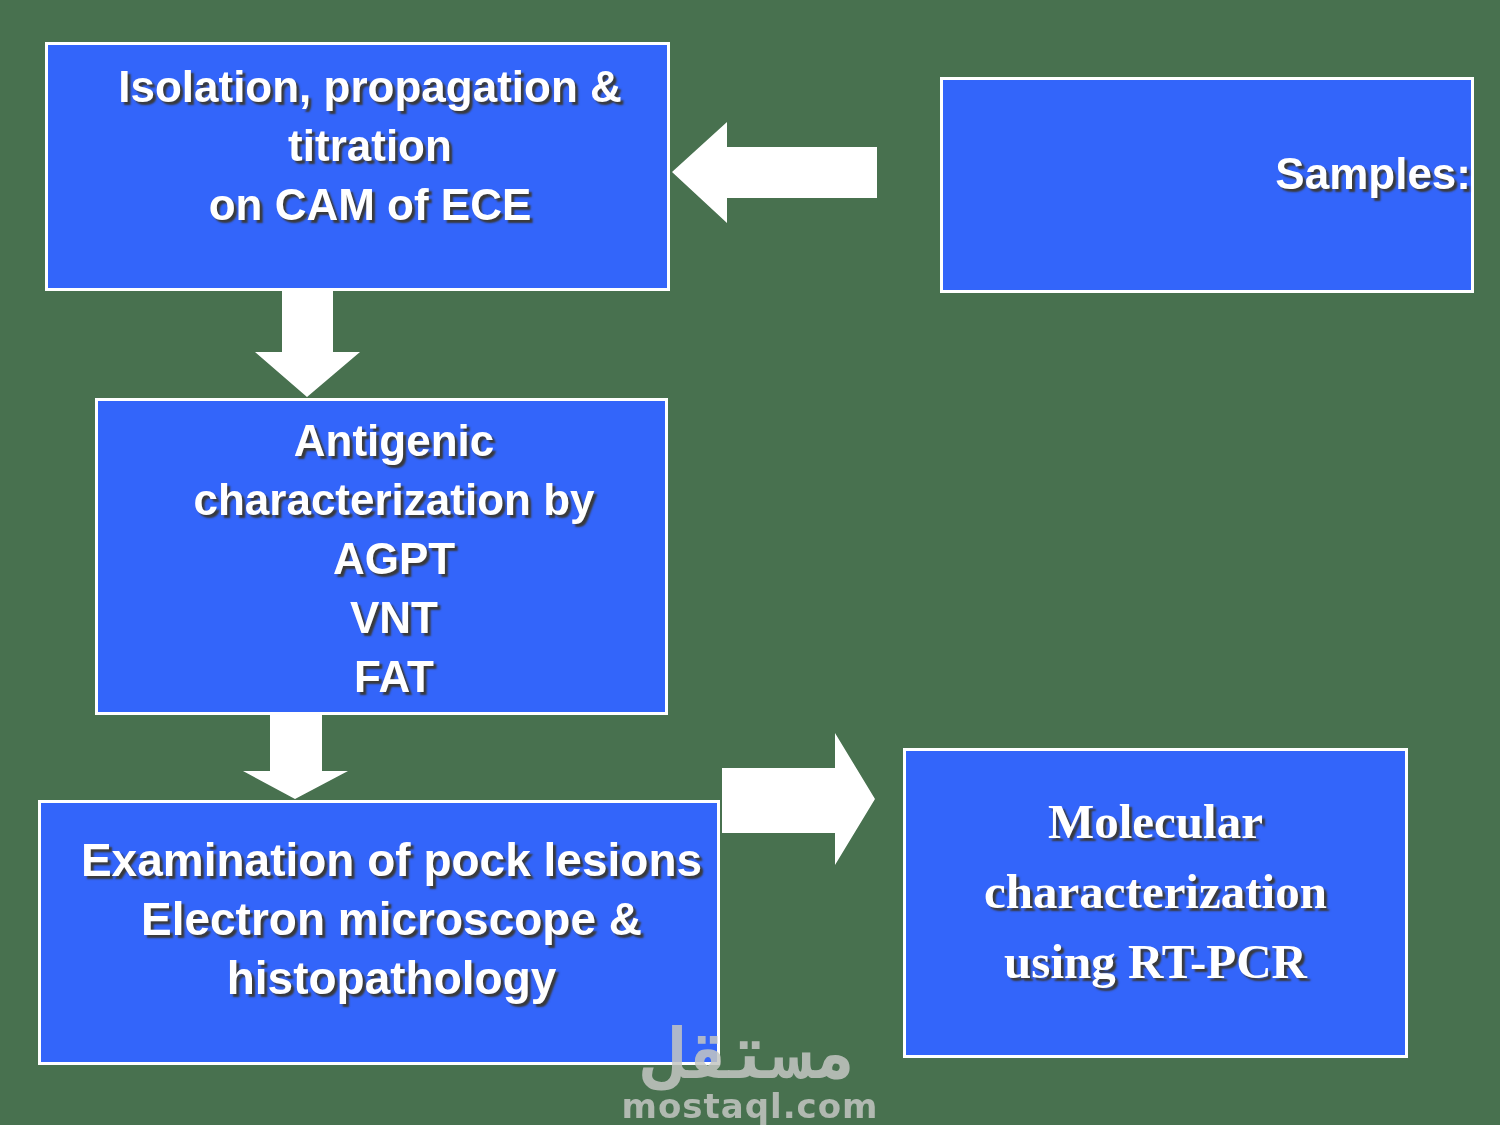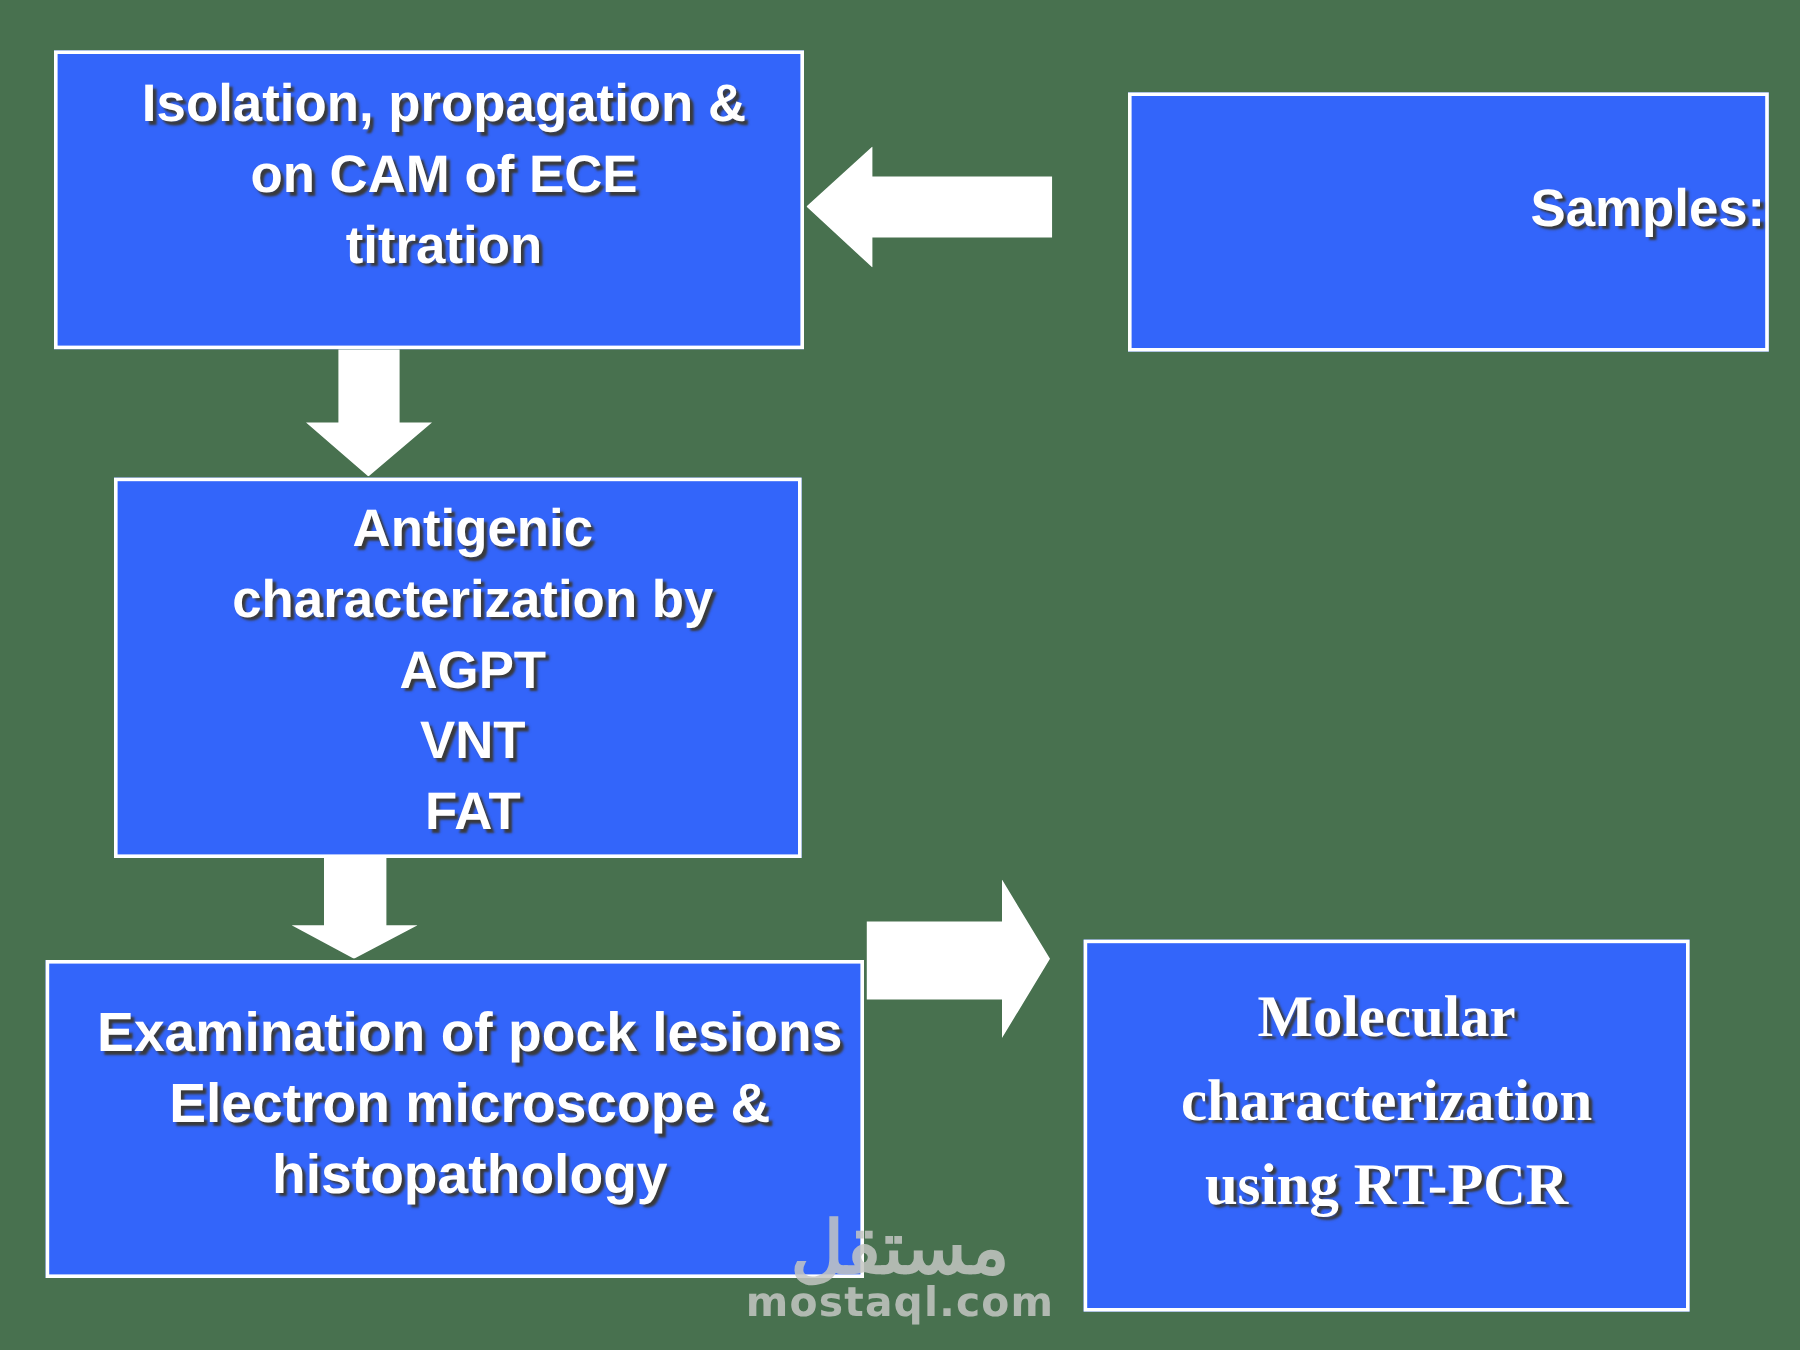--- a/index.html
+++ b/index.html
@@ -31,21 +31,21 @@
     font-weight: 700;
     font-size: 49px;
     line-height: 70px;
   }
   .line { white-space: nowrap; }
 
   #box-isolation   { left: 45px;  top: 42px;  width: 625px; height: 249px; padding-top: 12px; }
   #box-samples     { left: 940px; top: 77px;  width: 534px; height: 216px; padding-top: 64px; text-align: right; }
   #box-antigenic   { left: 95px;  top: 398px; width: 573px; height: 317px; padding-top: 10px; }
   #box-examination { left: 38px;  top: 800px; width: 682px; height: 265px; padding-top: 28px; font-size: 46px; }
-  #box-molecular   { left: 903px; top: 783px; width: 505px; height: 310px; padding-top: 26px; }
+  #box-molecular   { left: 903px; top: 748px; width: 505px; height: 310px; padding-top: 36px; }
 
   .arrow { position: absolute; background: #FFFFFF; }
   #arrow-samples-to-isolation {
     left: 672px; top: 122px; width: 205px; height: 101px;
     clip-path: polygon(0px 50px, 55px 0px, 55px 25px, 205px 25px, 205px 76px, 55px 76px, 55px 101px);
   }
   #arrow-isolation-to-antigenic {
     left: 255px; top: 291px; width: 105px; height: 106px;
     clip-path: polygon(27px 0px, 78px 0px, 78px 61px, 105px 61px, 52px 106px, 0px 61px, 27px 61px);
   }
@@ -61,41 +61,42 @@
   .watermark {
     position: absolute;
     left: 600px; top: 1004px; width: 300px;
     text-align: center;
     color: var(--watermark-color, #C4C6C3);
     opacity: 0.85;
     font-weight: 700;
     z-index: 5;
   }
   .wm-ar {
-    font-family: Liberation Sans, sans-serif;
-    font-size: 61px;
+    font-family: Liberation Mono, monospace;
+    font-size: 70px;
     line-height: 72px;
+    margin-top: 20px;
   }
   .wm-en {
     font-family: "DejaVu Sans", sans-serif;
     font-size: 34px;
     line-height: 36px;
     margin-top: -8px;
     letter-spacing: 1px;
   }
 </style>
 </head>
 <body>
 
 <div class="canvas">
 
   <div class="box sans" id="box-isolation">
     <div class="line">Isolation, propagation &amp;</div>
+    <div class="line">titration</div>
     <div class="line">on CAM of ECE</div>
-    <div class="line">titration</div>
   </div>
 
   <div class="box sans" id="box-samples">
     <div class="line">Samples:</div>
   </div>
 
   <div class="box sans" id="box-antigenic">
     <div class="line">Antigenic</div>
     <div class="line">characterization by</div>
     <div class="line">AGPT</div>

